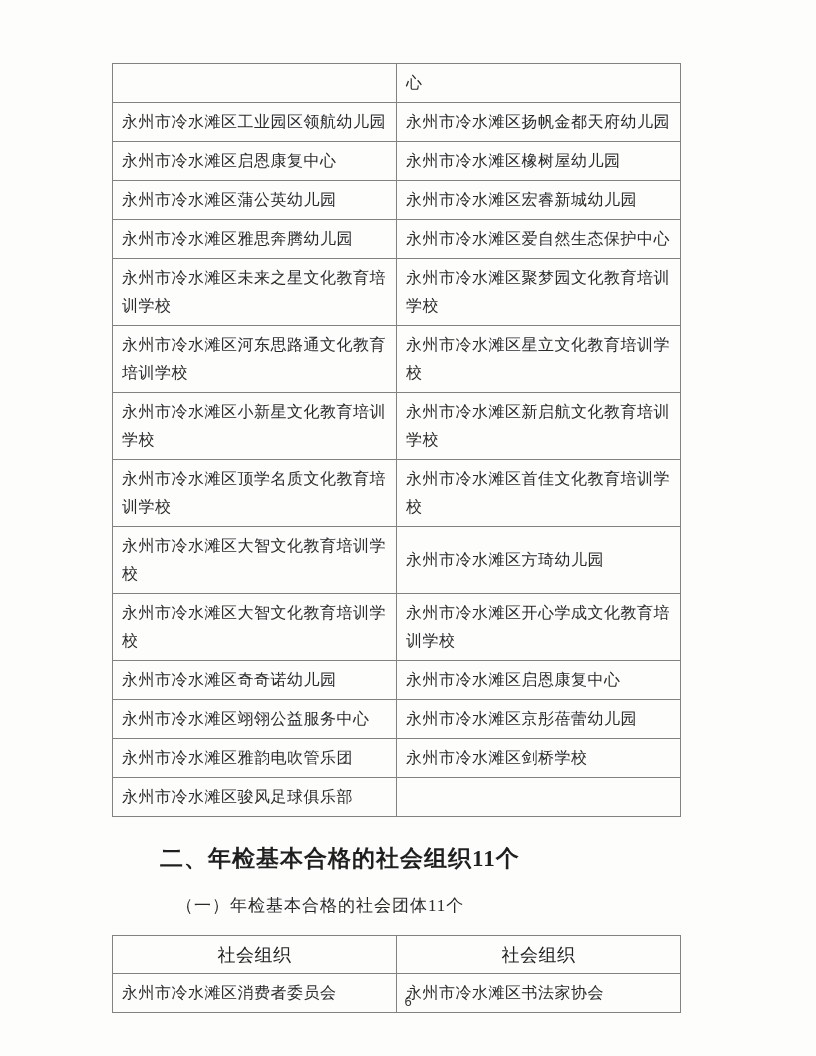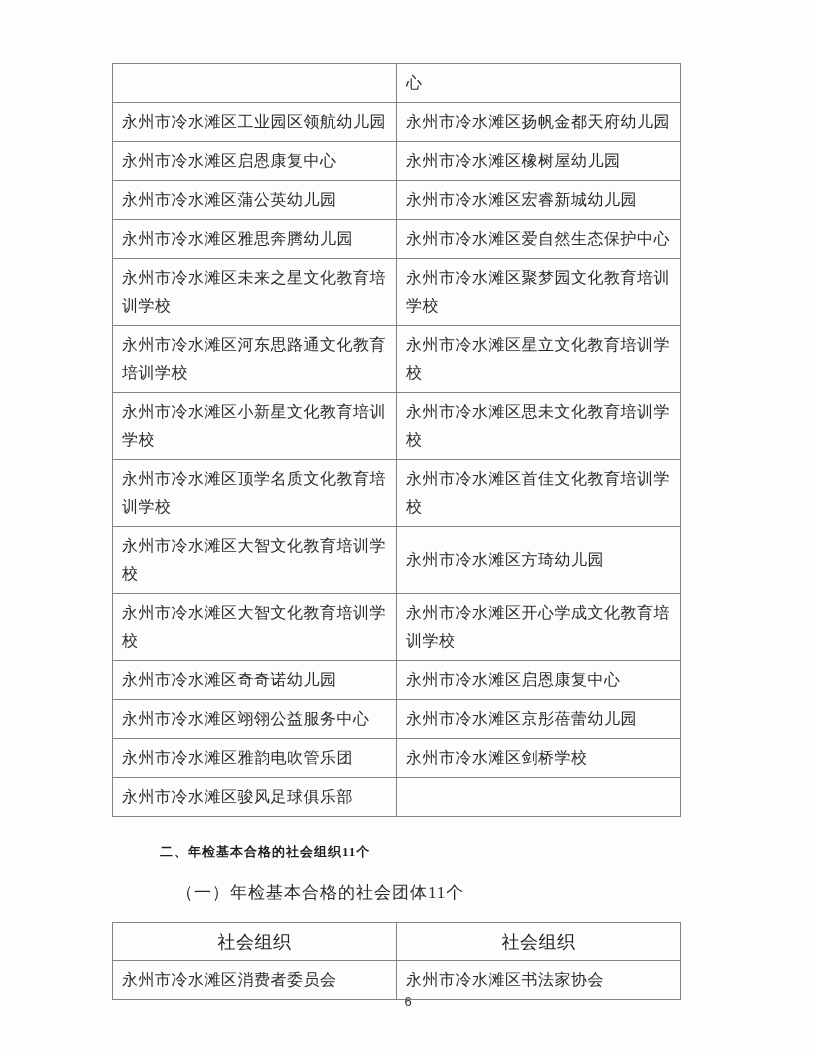--- a/index.html
+++ b/index.html
@@ -47,21 +47,21 @@
     height: 38px;
     text-align: center;
     font-weight: normal;
     font-size: 18px;
     color: #222222;
   }
 
   .section-heading {
     margin-top: 26px;
     margin-left: 48px;
-    font-size: 13px;
+    font-size: 23px;
     font-weight: bold;
     color: #1f1f1f;
     letter-spacing: 1px;
   }
 
   .subsection-heading {
     margin-top: 20px;
     margin-left: 64px;
     font-size: 17px;
     font-weight: normal;
@@ -115,21 +115,21 @@
         <tr>
           <td>永州市冷水滩区未来之星文化教育培训学校</td>
           <td>永州市冷水滩区聚梦园文化教育培训学校</td>
         </tr>
         <tr>
           <td>永州市冷水滩区河东思路通文化教育培训学校</td>
           <td>永州市冷水滩区星立文化教育培训学校</td>
         </tr>
         <tr>
           <td>永州市冷水滩区小新星文化教育培训学校</td>
-          <td>永州市冷水滩区思未文化教育培训学校</td>
+          <td>永州市冷水滩区新启航文化教育培训学校</td>
         </tr>
         <tr>
           <td>永州市冷水滩区顶学名质文化教育培训学校</td>
           <td>永州市冷水滩区首佳文化教育培训学校</td>
         </tr>
         <tr>
           <td>永州市冷水滩区大智文化教育培训学校</td>
           <td>永州市冷水滩区方琦幼儿园</td>
         </tr>
         <tr>

